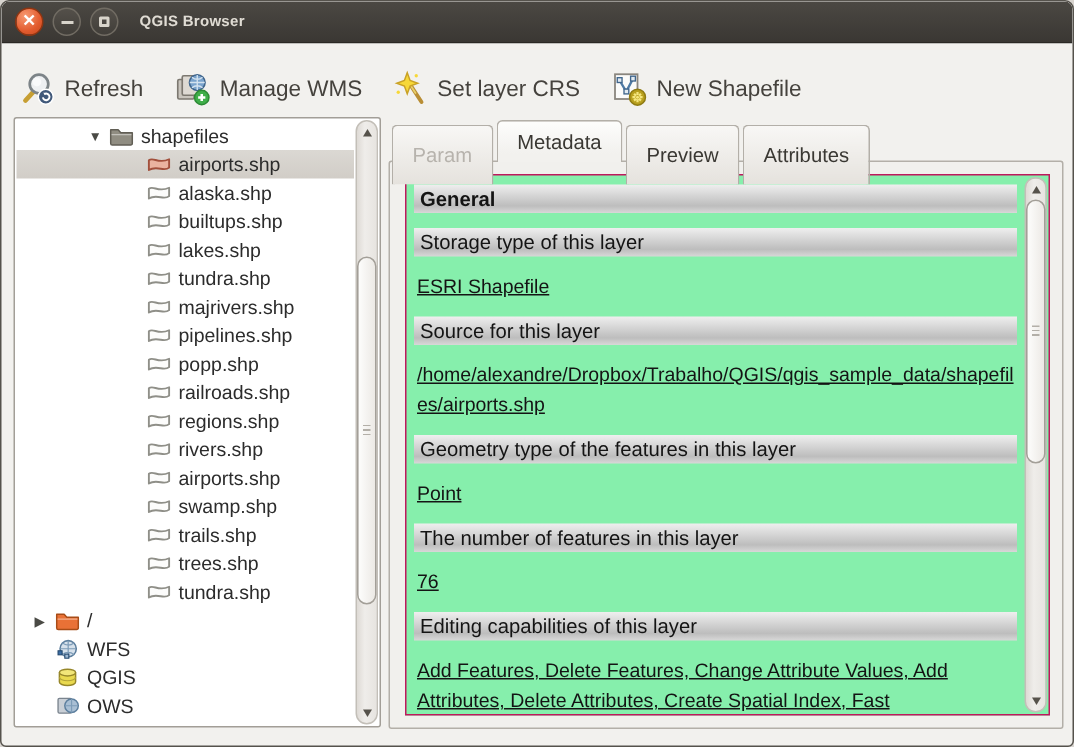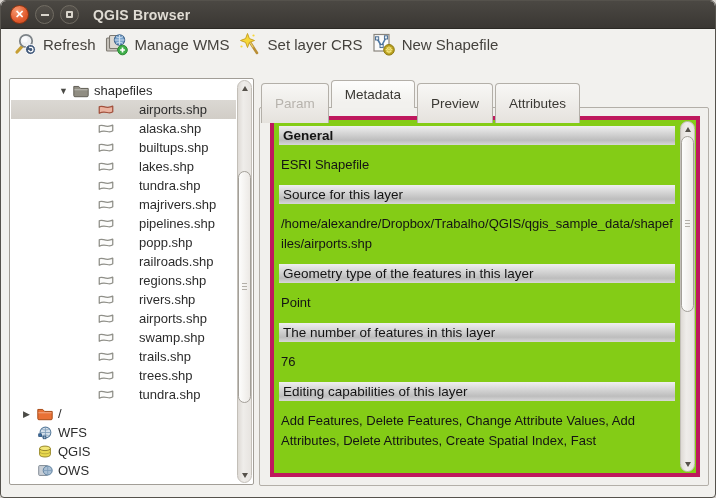--- a/index.html
+++ b/index.html
@@ -28,26 +28,26 @@
   .winbtn.close {
     background:radial-gradient(circle at 35% 28%, #f79a72, #e25b2e 60%, #c4481d);
     border:1px solid #8e3512; color:#fff; font-weight:bold;
   }
   .winbtn.plain {
     background:linear-gradient(#54504a,#413e39);
     border:1px solid #716c63; color:#d8d4cb;
   }
   .glyph-minus { width:8px; height:2px; background:#d8d4cb; }
   .glyph-square { width:7px; height:7px; border:2px solid #d8d4cb; border-radius:1px; }
-  .wtitle { color:#e0dcd4; font-weight:bold; font-size:14px; margin-left:8px; letter-spacing:0.2px; }
+  .wtitle { color:#e0dcd4; font-weight:bold; font-size:10px; margin-left:8px; letter-spacing:0.2px; }
 
   
   .toolbar {
     position:absolute; left:0; top:28px; right:0; height:45px;
-    display:flex; align-items:flex-start; padding-left:8px; gap:0;
+    display:flex; align-items:flex-end; padding-left:8px; gap:12px;
   }
   .tool-btn {
     display:flex; align-items:center; gap:6px;
     background:none; border:none; font-family:inherit;
     font-size:15px; color:#45423d; cursor:default; padding:3px 4px;
   }
   .tool-btn svg { display:block; }
 
   
   .tree-panel {
@@ -58,21 +58,21 @@
   .tree-rows { position:absolute; left:1px; top:2px; right:17px; }
   .trow {
     height:19px; display:flex; align-items:center;
     font-size:13px; color:#2c2c2c; white-space:nowrap;
   }
   .trow.selected { background:linear-gradient(#dbd8d3,#d1cdc7); }
   .expander { width:13px; font-size:9px; color:#4a4a45; text-align:left; flex:none; }
   .spacer13 { width:13px; flex:none; }
   .ticon { width:18px; height:15px; flex:none; margin-right:4px; }
   .indent-parent { padding-left:48px; }
-  .indent-file { padding-left:86px;gap:20px; }
+  .indent-file { padding-left:86px; }
   .indent-root { padding-left:12px; }
 
   .shp-icon { --shp-fill:#fcfcfb; --shp-stroke:#8f8f88; }
   .trow.selected .shp-icon { --shp-fill:#eab3a0; --shp-stroke:#a2503c; }
   .folder-gray { --fold-fill:#908d82; --fold-stroke:#615e55; }
   .folder-orange { --fold-fill:#e97136; --fold-stroke:#a84c17; }
 
   
   .vscroll {
     position:absolute; width:15px; top:1px; bottom:1px; right:1px;
@@ -106,31 +106,31 @@
     align-items:center;
   }
   .tab.disabled { color:#b7b3ad; }
 
   .tabframe {
     position:absolute; left:258px; top:106px; width:450px; height:379px;
     background:#f1f0ed; border:1px solid #b3afa8; border-radius:2px; z-index:1;
   }
   .meta-view {
     position:absolute; left:10px; top:8px; right:8px; bottom:8px;
-    background:#84cc16; border:4px solid #be185d; overflow:hidden;
+    background:#86efac; border:1px solid #be185d; overflow:hidden;
   }
   .meta-content { position:absolute; left:1px; top:0; right:18px; bottom:1px; padding:6px 3px 0 4px; overflow:hidden; }
   .mrow.header {
     height:19px; margin-bottom:10px; padding:0 4px;
     display:flex; align-items:center;
     font-size:13.5px; color:#141414;
     background:linear-gradient(#efefef,#bdbdbd 75%,#d8d8d8);
   }
   .mrow.header.bold { font-weight:bold; }
-  .mrow.text { font-size:13px; line-height:20px; margin:0 2px 10px 2px; color:#141414; overflow-wrap:anywhere; }
+  .mrow.text { font-size:13px; line-height:20px; margin:0 2px 10px 2px; color:#141414; overflow-wrap:anywhere;text-decoration:underline; }
 
   .hidden-defs { position:absolute; width:0; height:0; overflow:hidden; }
 </style>
 </head>
 <body>
 
 <svg class="hidden-defs" aria-hidden="true">
   <defs>
     <symbol id="i-shp" viewBox="0 0 20 16">
       <path d="M2.5 5 C6 2.5, 9.5 8, 17.5 4.3 L17.5 10.5 C13.5 14, 9 8.5, 2.5 12.2 Z" fill="var(--shp-fill,#fcfcfb)" stroke="var(--shp-stroke,#8f8f88)" stroke-width="1.4" stroke-linejoin="round"></path>
@@ -389,20 +389,21 @@
     </div>
     <div class="tab">
       <span>Attributes</span>
     </div>
   </div>
 
   <div class="tabframe">
     <div class="meta-view">
       <div class="meta-content">
         <div class="mrow header bold">General</div>
+        <div class="mrow header">Storage type of this layer</div>
         <div class="mrow text">ESRI Shapefile</div>
         <div class="mrow header">Source for this layer</div>
         <div class="mrow text">/home/alexandre/Dropbox/Trabalho/QGIS/qgis_sample_data/shapefiles/airports.shp</div>
         <div class="mrow header">Geometry type of the features in this layer</div>
         <div class="mrow text">Point</div>
         <div class="mrow header">The number of features in this layer</div>
         <div class="mrow text">76</div>
         <div class="mrow header">Editing capabilities of this layer</div>
         <div class="mrow text">Add Features, Delete Features, Change Attribute Values, Add Attributes, Delete Attributes, Create Spatial Index, Fast</div>
       </div>

